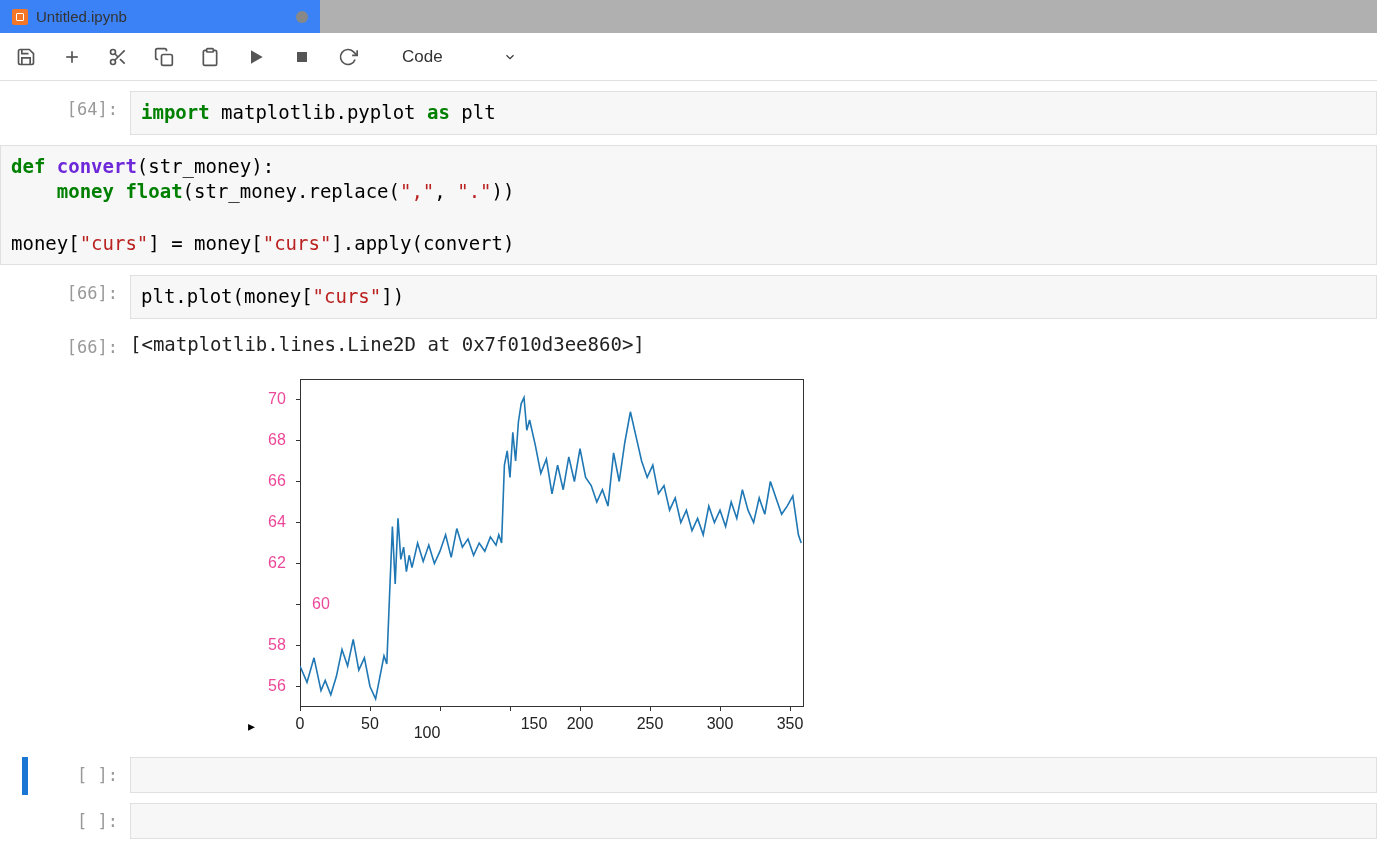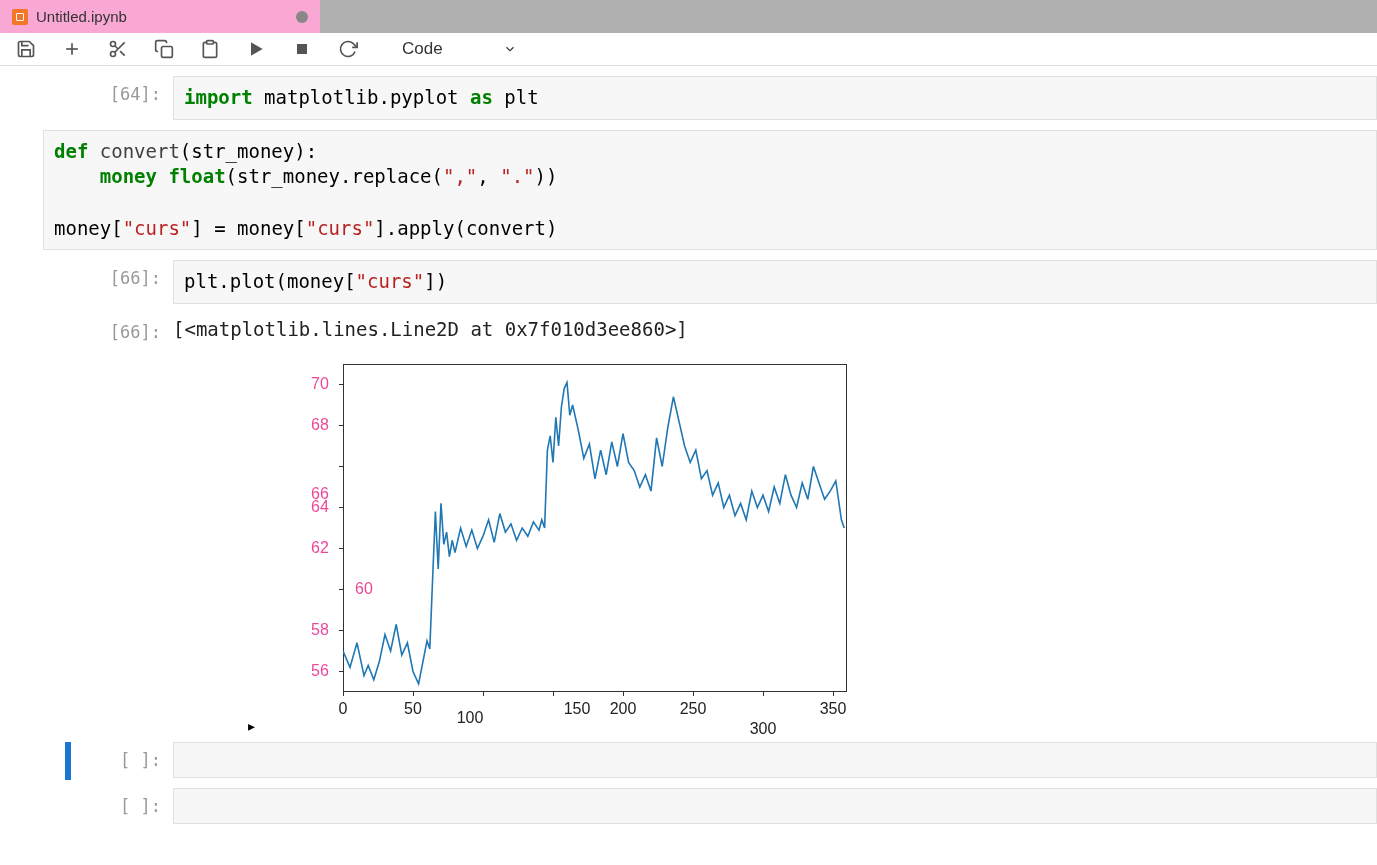--- a/index.html
+++ b/index.html
@@ -1,40 +1,40 @@
 <!DOCTYPE html>
 <html><head>
 <meta charset="utf-8">
 <style>
   * { box-sizing: border-box; margin: 0; padding: 0; }
   body { font-family: -apple-system, BlinkMacSystemFont, "Segoe UI", Helvetica, Arial, sans-serif; background: #fff; width: 1377px; height: 865px; overflow: hidden; }
   
   .tab-bar { height: 33px; background: #b0b0b0; display: flex; align-items: stretch; }
-  .tab { background: #f9a8d4; display: flex; align-items: center; padding: 0 12px; gap: 8px; min-width: 320px; position: relative; }
+  .tab { background: #3b82f6; display: flex; align-items: center; padding: 0 12px; gap: 8px; min-width: 320px; position: relative; }
   .tab-icon { width: 16px; height: 16px; background: #f37726; border-radius: 2px; display: flex; align-items: center; justify-content: center; }
   .tab-icon-inner { width: 8px; height: 8px; border: 1.5px solid #fff; border-radius: 1px; }
   .tab-title { font-size: 15px; color: #333; }
   .tab-dot { width: 12px; height: 12px; background: #888; border-radius: 50%; margin-left: auto; }
   
-  .toolbar { height: 33px; border-bottom: 1px solid #e0e0e0; display: flex; align-items: center; padding: 0 14px; gap: 22px; }
+  .toolbar { height: 48px; border-bottom: 1px solid #e0e0e0; display: flex; align-items: center; padding: 0 14px; gap: 22px; }
   .tb-btn { width: 24px; height: 24px; display: flex; align-items: center; justify-content: center; color: #555; cursor: pointer; }
   .tb-btn svg { width: 20px; height: 20px; }
   .cell-type-dd { display: flex; align-items: center; gap: 60px; font-size: 17px; color: #333; padding: 4px 10px; cursor: pointer; margin-left: 10px; }
   .cell-type-dd svg { width: 14px; height: 14px; }
   
-  .nb-area { padding-top: 10px; padding-left: 43px; }
+  .nb-area { padding-top: 10px; }
   .cell-row { display: flex; margin-bottom: 10px; }
   .prompt { width: 130px; text-align: right; padding: 8px 12px 0 0; font-family: "Menlo", "Monaco", "Consolas", monospace; font-size: 17px; color: #999; flex-shrink: 0; }
   .cell-body { flex: 1; }
   .code-cell { background: #f7f7f7; border: 1px solid #e0e0e0; padding: 8px 10px; font-family: "Menlo", "Monaco", "Consolas", monospace; font-size: 19px; line-height: 1.35; white-space: pre; overflow: hidden; }
   .code-cell.empty { min-height: 36px; }
   .output-text { padding: 4px 0; font-family: "Menlo", "Monaco", "Consolas", monospace; font-size: 19px; color: #222; }
   
   .k-green { color: #008000; font-weight: bold; }
-  .k-blue { color: #404040; }
+  .k-blue { color: #6d28d9; font-weight: bold; }
   .k-red { color: #ba2121; }
   
   .chart { width: 540px; height: 370px; position: relative; margin: 8px 0 0 0; }
   .plot-box { position: absolute; left: 170px; top: 12px; width: 504px; height: 328px; border: 1px solid #333; }
   .ytick { position: absolute; left: 138px; font-size: 16px; color: #ec4899; transform: translateY(-50%); }
   .ytick-mark { position: absolute; left: 166px; width: 4px; height: 1px; background: #333; }
   .xtick { position: absolute; top: 348px; font-size: 16px; color: #222; transform: translateX(-50%); }
   .xtick-mark { position: absolute; top: 340px; height: 4px; width: 1px; background: #333; }
   .chart svg.lines { position: absolute; left: 170px; top: 12px; width: 504px; height: 328px; }
   
@@ -143,39 +143,39 @@
           <div class="ytick" style="top: 319.5px;">56</div>
           <div class="ytick-mark" style="top: 319.5px;"></div>
           <div class="ytick" style="top: 278.5px;">58</div>
           <div class="ytick-mark" style="top: 278.5px;"></div>
           <div class="ytick" style="top: 237.5px; margin-left: 44px;">60</div>
           <div class="ytick-mark" style="top: 237.5px;"></div>
           <div class="ytick" style="top: 196.5px;">62</div>
           <div class="ytick-mark" style="top: 196.5px;"></div>
           <div class="ytick" style="top: 155.5px;">64</div>
           <div class="ytick-mark" style="top: 155.5px;"></div>
-          <div class="ytick" style="top: 114.5px; margin-top: 28px;">66</div>
+          <div class="ytick" style="top: 114.5px;">66</div>
           <div class="ytick-mark" style="top: 114.5px;"></div>
           <div class="ytick" style="top: 73.5px;">68</div>
           <div class="ytick-mark" style="top: 73.5px;"></div>
           <div class="ytick" style="top: 32.5px;">70</div>
           <div class="ytick-mark" style="top: 32.5px;"></div>
           <div class="xtick" style="left: 170px;">0</div>
           <div class="xtick-mark" style="left: 170px;"></div>
           <div class="xtick" style="left: 240px;">50</div>
           <div class="xtick-mark" style="left: 240px;"></div>
           <div class="xtick" style="left: 297px; margin-top: 9px;">100</div>
           <div class="xtick-mark" style="left: 310px;"></div>
           <div class="xtick" style="left: 404px;">150</div>
           <div class="xtick-mark" style="left: 380px;"></div>
           <div class="xtick" style="left: 450px;">200</div>
           <div class="xtick-mark" style="left: 450px;"></div>
           <div class="xtick" style="left: 520px;">250</div>
           <div class="xtick-mark" style="left: 520px;"></div>
-          <div class="xtick" style="left: 590px; margin-top: 20px;">300</div>
+          <div class="xtick" style="left: 590px;">300</div>
           <div class="xtick-mark" style="left: 590px;"></div>
           <div class="xtick" style="left: 660px;">350</div>
           <div class="xtick-mark" style="left: 660px;"></div>
           <svg class="lines" viewBox="0 0 504 328" preserveAspectRatio="none">
             <path d="M0.0 287.0 L7.0 303.4 L14.0 278.8 L21.0 311.6 L25.2 301.4 L30.8 315.7 L36.4 297.3 L42.0 270.6 L47.6 287.0 L53.2 260.4 L58.8 291.1 L64.4 278.8 L70.0 307.5 L75.6 319.8 L81.2 291.1 L84.0 276.8 L86.8 284.9 L89.6 215.3 L92.4 147.6 L95.2 205.0 L98.0 139.4 L100.8 180.4 L103.6 168.1 L106.4 192.7 L109.2 176.3 L112.0 188.6 L117.6 164.0 L123.2 182.4 L128.8 166.1 L134.4 184.5 L140.0 172.2 L145.6 155.8 L151.2 178.4 L156.8 149.6 L162.4 168.1 L168.0 159.9 L173.6 176.3 L179.2 164.0 L184.8 172.2 L190.4 157.9 L196.0 166.1 L198.8 155.8 L201.6 164.0 L204.4 86.1 L207.2 71.8 L210.0 98.4 L212.8 53.3 L215.6 82.0 L218.4 43.0 L221.2 24.6 L224.0 18.5 L226.8 51.3 L229.6 41.0 L235.2 65.6 L240.8 94.3 L246.4 80.0 L252.0 114.8 L257.6 86.1 L263.2 110.7 L268.8 77.9 L274.4 102.5 L280.0 69.7 L285.6 98.4 L291.2 106.6 L296.8 123.0 L302.4 110.7 L308.0 127.1 L313.6 73.8 L319.2 102.5 L324.8 63.5 L330.4 32.8 L336.0 57.4 L341.6 82.0 L347.2 98.4 L352.8 86.1 L358.4 114.8 L364.0 106.6 L369.6 131.2 L375.2 118.9 L380.8 143.5 L386.4 131.2 L392.0 151.7 L397.6 139.4 L403.2 155.8 L408.8 127.1 L414.4 143.5 L420.0 131.2 L425.6 147.6 L431.2 123.0 L436.8 139.4 L442.4 110.7 L448.0 131.2 L453.6 143.5 L459.2 118.9 L464.8 135.3 L470.4 102.5 L476.0 118.9 L481.6 135.3 L487.2 127.1 L492.8 116.9 L498.4 155.8 L501.2 164.0 " fill="none" stroke="#1f77b4" stroke-width="1.6"></path>
           </svg>
         </div>
       </div>
     </div>
     <div class="cell-row" style="position: relative;">

